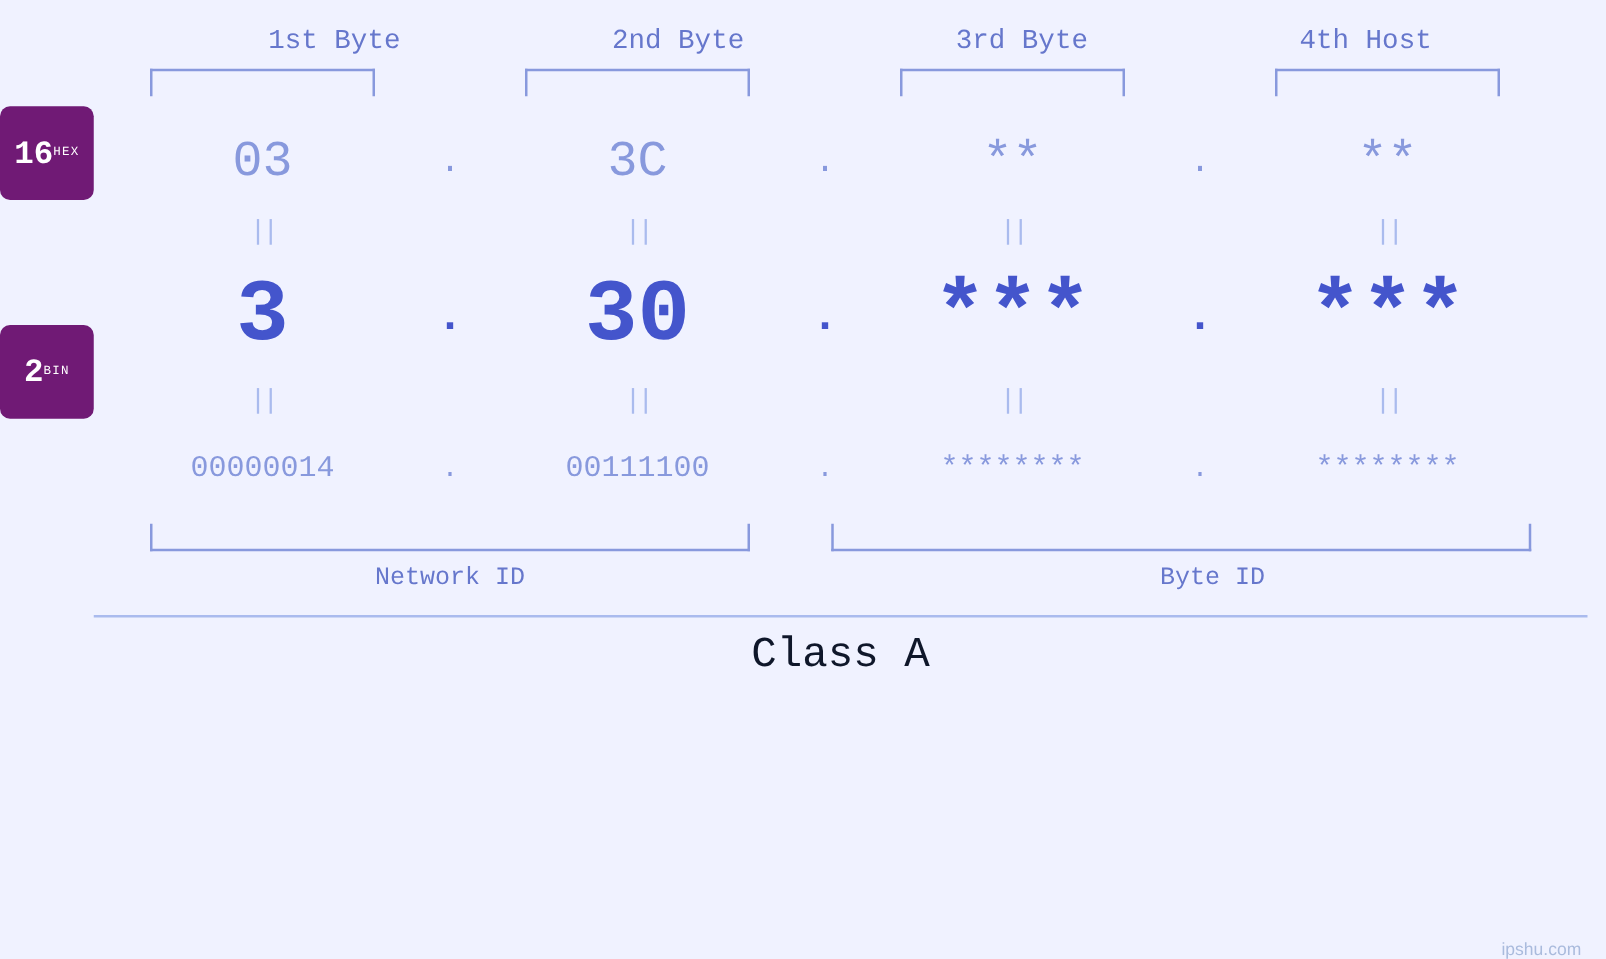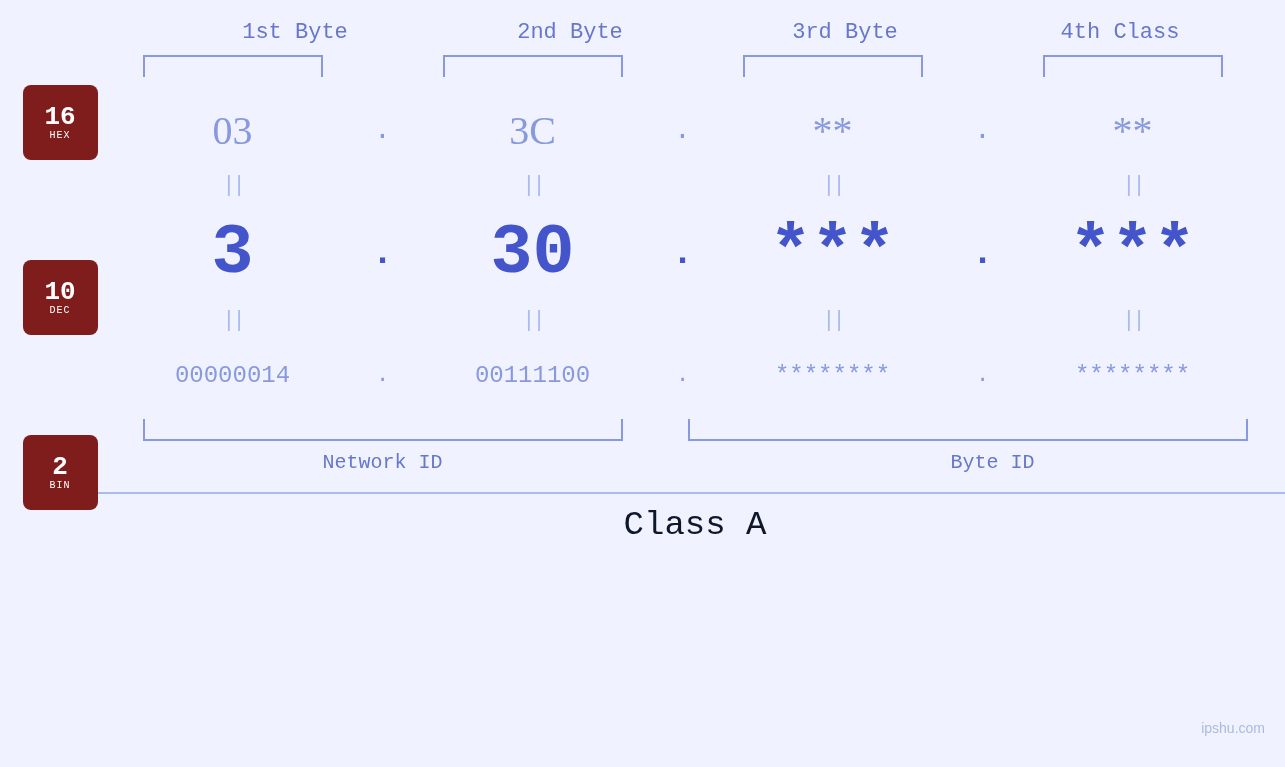--- a/index.html
+++ b/index.html
@@ -12,21 +12,20 @@
       overflow: hidden;
       position: relative;
     }
 
     .main-container {
       width: 1285px;
       height: 767px;
       position: relative;
       display: flex;
       flex-direction: column;
-      align-items: center;
       justify-content: flex-start;
       padding-top: 20px;
     }
 
     
     .byte-headers {
       display: flex;
       width: 1100px;
       margin-left: 130px;
       justify-content: space-around;
@@ -56,24 +55,24 @@
       flex-direction: column;
       align-items: center;
       width: 130px;
       gap: 0;
       padding-top: 30px;
     }
 
     .badge {
       width: 75px;
       height: 75px;
-      background: #7f1d1d;
+      background: #701a75;
       border-radius: 8px;
       display: flex;
-      flex-direction: column;
+      flex-direction: row;
       align-items: center;
       justify-content: center;
       margin-bottom: 100px;
       color: white;
     }
 
     .badge:last-child {
       margin-bottom: 0;
     }
 
@@ -93,40 +92,40 @@
     .data-grid {
       flex: 1;
       display: flex;
       flex-direction: column;
       position: relative;
     }
 
     .hex-value {
       color: #8899dd;
       font-size: 40px;
-      font-family: Liberation Serif, serif;
+      font-family: Liberation Mono, monospace;
     }
 
     .dec-value {
       color: #4455cc;
       font-size: 70px;
       font-family: 'Courier New', Courier, monospace;
       font-weight: bold;
     }
 
     .bin-value {
       color: #8899dd;
       font-size: 24px;
       font-family: 'Courier New', Courier, monospace;
     }
 
     
     .watermark {
       position: absolute;
-      bottom: 31px;
+      bottom: 0;
       right: 20px;
       color: #aabbdd;
       font-size: 14px;
       font-family: Arial, sans-serif;
       margin-top: 28px;
     }
 
     .cell-270 {
       width: 270px;
       display: flex;
@@ -143,35 +142,31 @@
   </style>
 </head>
 <body>
 
 <div class="main-container">
 
   <div class="byte-headers">
     <div class="byte-label">1st Byte</div>
     <div class="byte-label">2nd Byte</div>
     <div class="byte-label">3rd Byte</div>
-    <div class="byte-label">4th Class</div>
+    <div class="byte-label">4th Host</div>
   </div>
 
   <div class="content-area">
 
     <div class="badges-column">
       <div class="badge">
         <span class="badge-number">16</span>
         <span class="badge-label">HEX</span>
       </div>
       <div class="badge">
-        <span class="badge-number">10</span>
-        <span class="badge-label">DEC</span>
-      </div>
-      <div class="badge">
         <span class="badge-number">2</span>
         <span class="badge-label">BIN</span>
       </div>
     </div>
 
     <div class="data-grid">
 
       <div style="display:flex; flex-direction:row; height:30px; margin-bottom:8px;">
         <div style="width:270px; display:flex; justify-content:center;">
           <div style="width:180px; height:22px; border-top:2px solid #8899dd; border-left:2px solid #8899dd; border-right:2px solid #8899dd;"></div>

